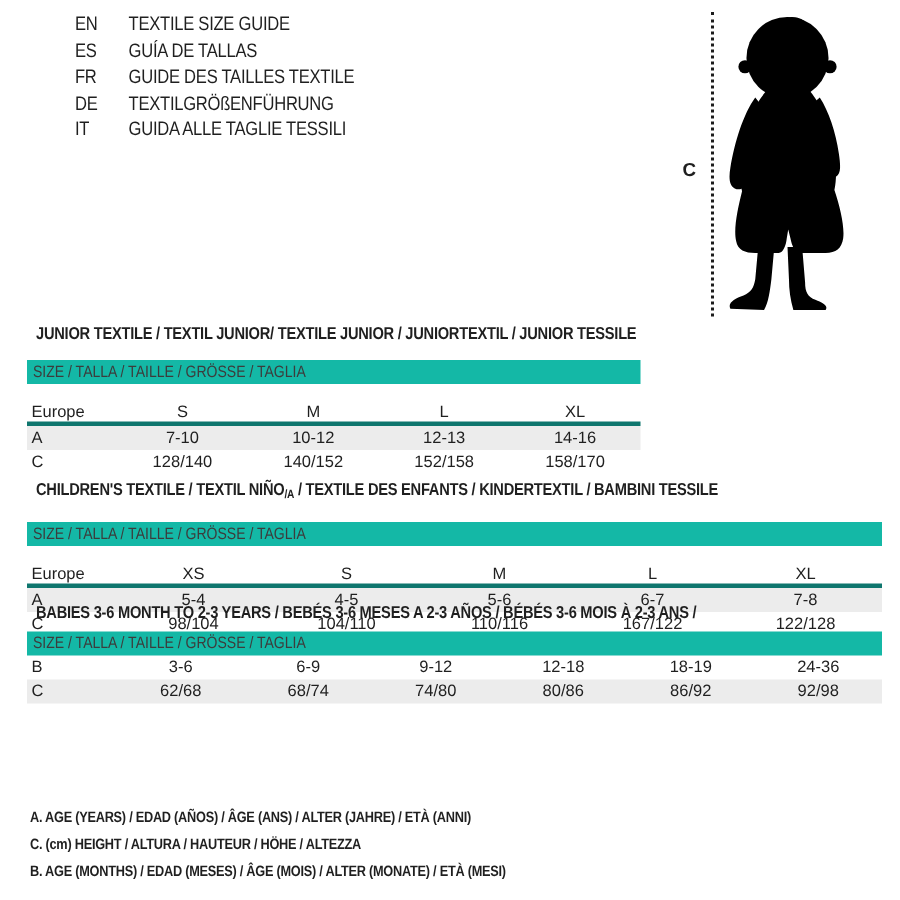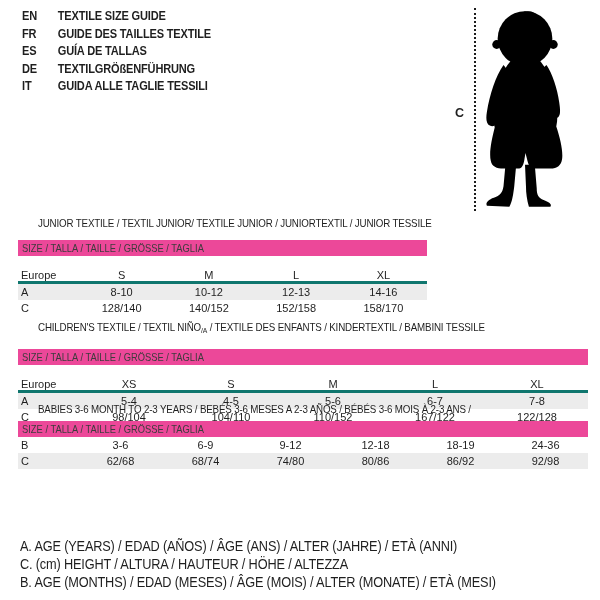--- a/index.html
+++ b/index.html
@@ -5,77 +5,77 @@
   * { box-sizing: border-box; margin: 0; padding: 0; }
   html, body { width: 600px; height: 600px; background: #ffffff; }
   body { font-family: "Liberation Sans", sans-serif; color: #1f1f1f; }
   .page { position: relative; width: 600px; height: 600px; overflow: hidden; background: #fff; }
 
   
   .cond { transform: scaleX(0.85); transform-origin: 0 50%; display: inline-block; white-space: nowrap; }
 
   
   .lang-block { position: absolute; left: 22px; top: 7px; }
-  .lang-row { display: flex; line-height: 17.6px; font-weight: bold; font-size: 13px; letter-spacing: -0.2px; }
+  .lang-row { display: flex; line-height: 17.6px; font-weight: normal; font-size: 13px; letter-spacing: -0.2px; margin-left: 28px; }
   .lang-row .inner { display: flex; }
   .lang-code { width: 42px; }
 
   
   .dash-line { position: absolute; left: 474px; top: 8px; height: 203px; width: 0; border-left: 2px dotted #1c1c1c; }
   .c-label { position: absolute; left: 455px; top: 106px; font-weight: bold; font-size: 12.5px; }
   .baby-svg { position: absolute; left: 482px; top: 9px; }
 
   
   .size-table { position: absolute; left: 18px; }
   #table-0 { top: 214px; width: 409px; }
   #table-1 { top: 318px; width: 570px; }
   #table-2 { top: 400px; width: 570px; }
 
-  .tbl-title { font-weight: normal; font-size: 11.5px; letter-spacing: -0.2px; margin-left: 20px; }
+  .tbl-title { font-weight: bold; font-size: 11.5px; letter-spacing: -0.2px; margin-left: 6px; }
   .tbl-title-line { line-height: 18px; white-space: nowrap; }
   .tbl-title-line .seg { transform: scaleX(0.85); transform-origin: 0 50%; display: inline-block; white-space: nowrap; }
   .tbl-title .sub { font-size: 8px; vertical-align: -2px; }
 
-  .bar { height: 16px; background: #ec4899; color: #3c3c3c; font-size: 11px; line-height: 16px; padding-left: 4px; overflow: hidden; }
+  .bar { height: 16px; background: #14b8a6; color: #3c3c3c; font-size: 11px; line-height: 16px; padding-left: 4px; overflow: hidden; }
   #table-0 .bar { margin-top: 8px; }
   #table-1 .bar { margin-top: 9px; }
   #table-2 .bar { margin-top: 3px; }
 
   .row { display: grid; align-items: center; height: 16px; font-size: 11px; }
   .row .lbl { text-align: left; padding-left: 3px; }
   .row .val { text-align: center; }
   .row.shade { background: #ececec; }
   .row.rule { border-bottom: 3px solid #0f766e; margin-top: 12px; }
 
   
-  .footnotes { position: absolute; left: 20px; top: 537px; font-weight: normal; font-size: 15px; letter-spacing: -0.2px; }
+  .footnotes { position: absolute; left: 20px; top: 537px; font-weight: bold; font-size: 10px; letter-spacing: -0.2px; }
   .footnote-line { line-height: 18px; white-space: nowrap; }
 </style>
 </head>
 <body>
 
 <div class="page">
 
   <div class="lang-block">
     <div class="lang-row">
       <span class="inner cond">
         <span class="lang-code">EN</span>
         <span class="lang-title">TEXTILE SIZE GUIDE</span>
       </span>
     </div>
     <div class="lang-row">
       <span class="inner cond">
+        <span class="lang-code">ES</span>
+        <span class="lang-title">GUÍA DE TALLAS</span>
+      </span>
+    </div>
+    <div class="lang-row">
+      <span class="inner cond">
         <span class="lang-code">FR</span>
         <span class="lang-title">GUIDE DES TAILLES TEXTILE</span>
-      </span>
-    </div>
-    <div class="lang-row">
-      <span class="inner cond">
-        <span class="lang-code">ES</span>
-        <span class="lang-title">GUÍA DE TALLAS</span>
       </span>
     </div>
     <div class="lang-row">
       <span class="inner cond">
         <span class="lang-code">DE</span>
         <span class="lang-title">TEXTILGRÖßENFÜHRUNG</span>
       </span>
     </div>
     <div class="lang-row">
       <span class="inner cond">
@@ -114,21 +114,21 @@
     <div class="tbl-body">
         <div class="row rule" style="grid-template-columns: 60px repeat(4, 1fr);">
           <div class="lbl">Europe</div>
           <div class="val">S</div>
           <div class="val">M</div>
           <div class="val">L</div>
           <div class="val">XL</div>
         </div>
         <div class="row shade" style="grid-template-columns: 60px repeat(4, 1fr);">
           <div class="lbl">A</div>
-          <div class="val">8-10</div>
+          <div class="val">7-10</div>
           <div class="val">10-12</div>
           <div class="val">12-13</div>
           <div class="val">14-16</div>
         </div>
         <div class="row" style="grid-template-columns: 60px repeat(4, 1fr);">
           <div class="lbl">C</div>
           <div class="val">128/140</div>
           <div class="val">140/152</div>
           <div class="val">152/158</div>
           <div class="val">158/170</div>
@@ -155,21 +155,21 @@
           <div class="val">5-4</div>
           <div class="val">4-5</div>
           <div class="val">5-6</div>
           <div class="val">6-7</div>
           <div class="val">7-8</div>
         </div>
         <div class="row" style="grid-template-columns: 60px repeat(5, 1fr);">
           <div class="lbl">C</div>
           <div class="val">98/104</div>
           <div class="val">104/110</div>
-          <div class="val">110/152</div>
+          <div class="val">110/116</div>
           <div class="val">167/122</div>
           <div class="val">122/128</div>
         </div>
       </div>
   </section>
 
   <section class="size-table" id="table-2">
     <div class="tbl-title">
         <div class="tbl-title-line"><span class="seg"><span>BABIES 3-6 MONTH TO 2-3 YEARS / BEBÉS 3-6 MESES A 2-3 AÑOS / BÉBÉS 3-6 MOIS À 2-3 ANS /</span></span></div>
       </div>

